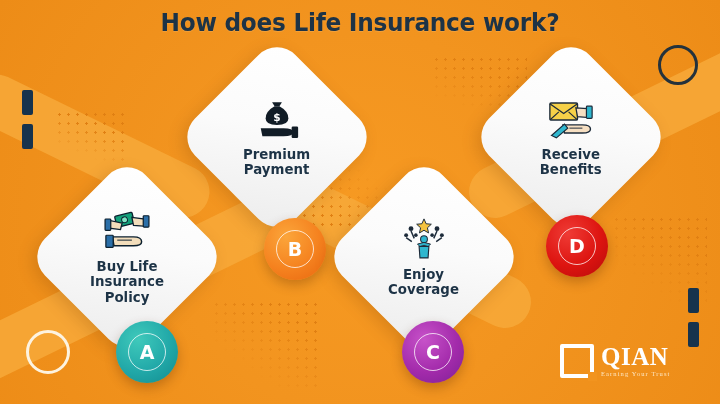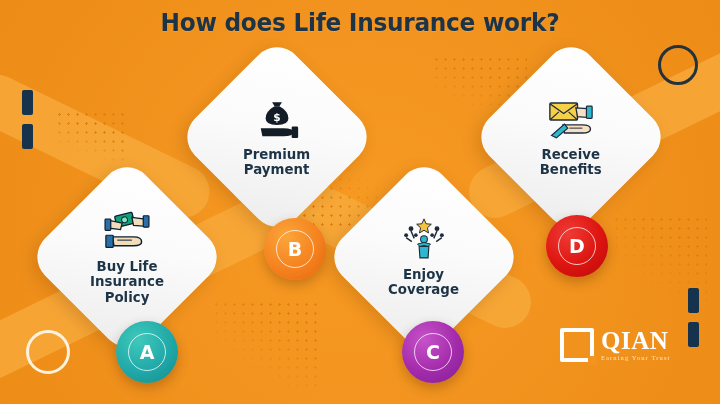--- a/index.html
+++ b/index.html
@@ -102,21 +102,21 @@
     display:flex;align-items:center;justify-content:center;
     font-family:"DejaVu Sans", sans-serif;
     font-size:19px;font-weight:bold;color:#ffffff;line-height:1;
   }
   .badge.b-a{left:116px;top:321px;background:radial-gradient(circle at 36% 30%,#3fc9bb 0%,#21a8a8 55%,#128a8e 100%);}
   .badge.b-b{left:264px;top:218px;background:radial-gradient(circle at 36% 30%,#fba53a 0%,#f5821f 55%,#e8660e 100%);}
   .badge.b-c{left:402px;top:321px;background:radial-gradient(circle at 36% 30%,#c752c9 0%,#a32bab 55%,#7e1f95 100%);}
   .badge.b-d{left:546px;top:215px;background:radial-gradient(circle at 36% 30%,#ef3b35 0%,#dd1410 55%,#b60b0b 100%);}
 
   
-  .logo{position:absolute;left:560px;top:328px;display:flex;align-items:center;gap:7px;}
+  .logo{position:absolute;left:560px;top:344px;display:flex;align-items:center;gap:7px;}
   .logo-mark{
     width:26px;height:26px;border:4px solid #ffffff;border-radius:2px;
     position:relative;flex:0 0 auto;
   }
   .logo-mark:after{
     content:"";position:absolute;right:-7px;bottom:-7px;
     width:9px;height:9px;background:#f2941f;
   }
   .logo-text{display:flex;flex-direction:column;line-height:1;}
   .logo-name{

